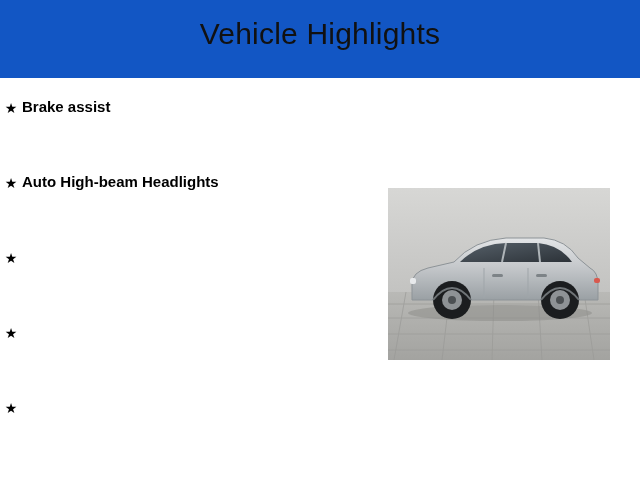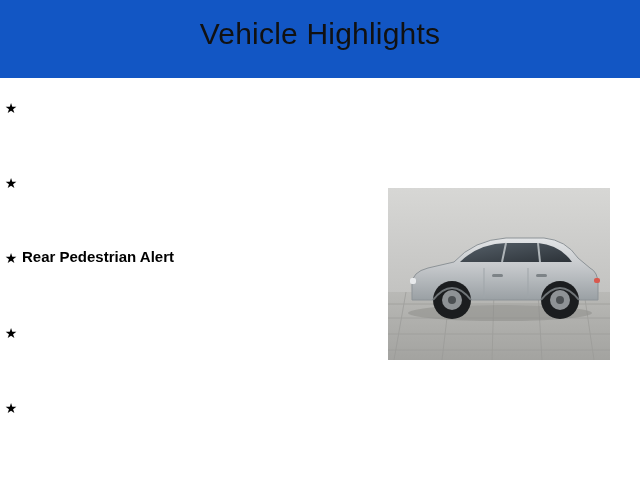--- a/index.html
+++ b/index.html
@@ -101,27 +101,28 @@
 <div class="slide">
 
   <div class="header-band"></div>
   <div class="slide-title">Vehicle Highlights</div>
 
   <div class="content">
 
     <ul class="bullet-list">
       <li class="bullet-item">
         <span class="bullet-marker">★</span>
-      </li>
-      <li class="bullet-item">
-        <span class="bullet-marker">★</span>
-      </li>
-      <li class="bullet-item">
-        <span class="bullet-marker">★</span>
-        <span class="bullet-text">Rear Pedestrian Alert</span>
+        <span class="bullet-text">Brake assist</span>
+      </li>
+      <li class="bullet-item">
+        <span class="bullet-marker">★</span>
+        <span class="bullet-text">Auto High-beam Headlights</span>
+      </li>
+      <li class="bullet-item">
+        <span class="bullet-marker">★</span>
       </li>
       <li class="bullet-item">
         <span class="bullet-marker">★</span>
       </li>
       <li class="bullet-item">
         <span class="bullet-marker">★</span>
       </li>
     </ul>
 
     <div class="photo">

